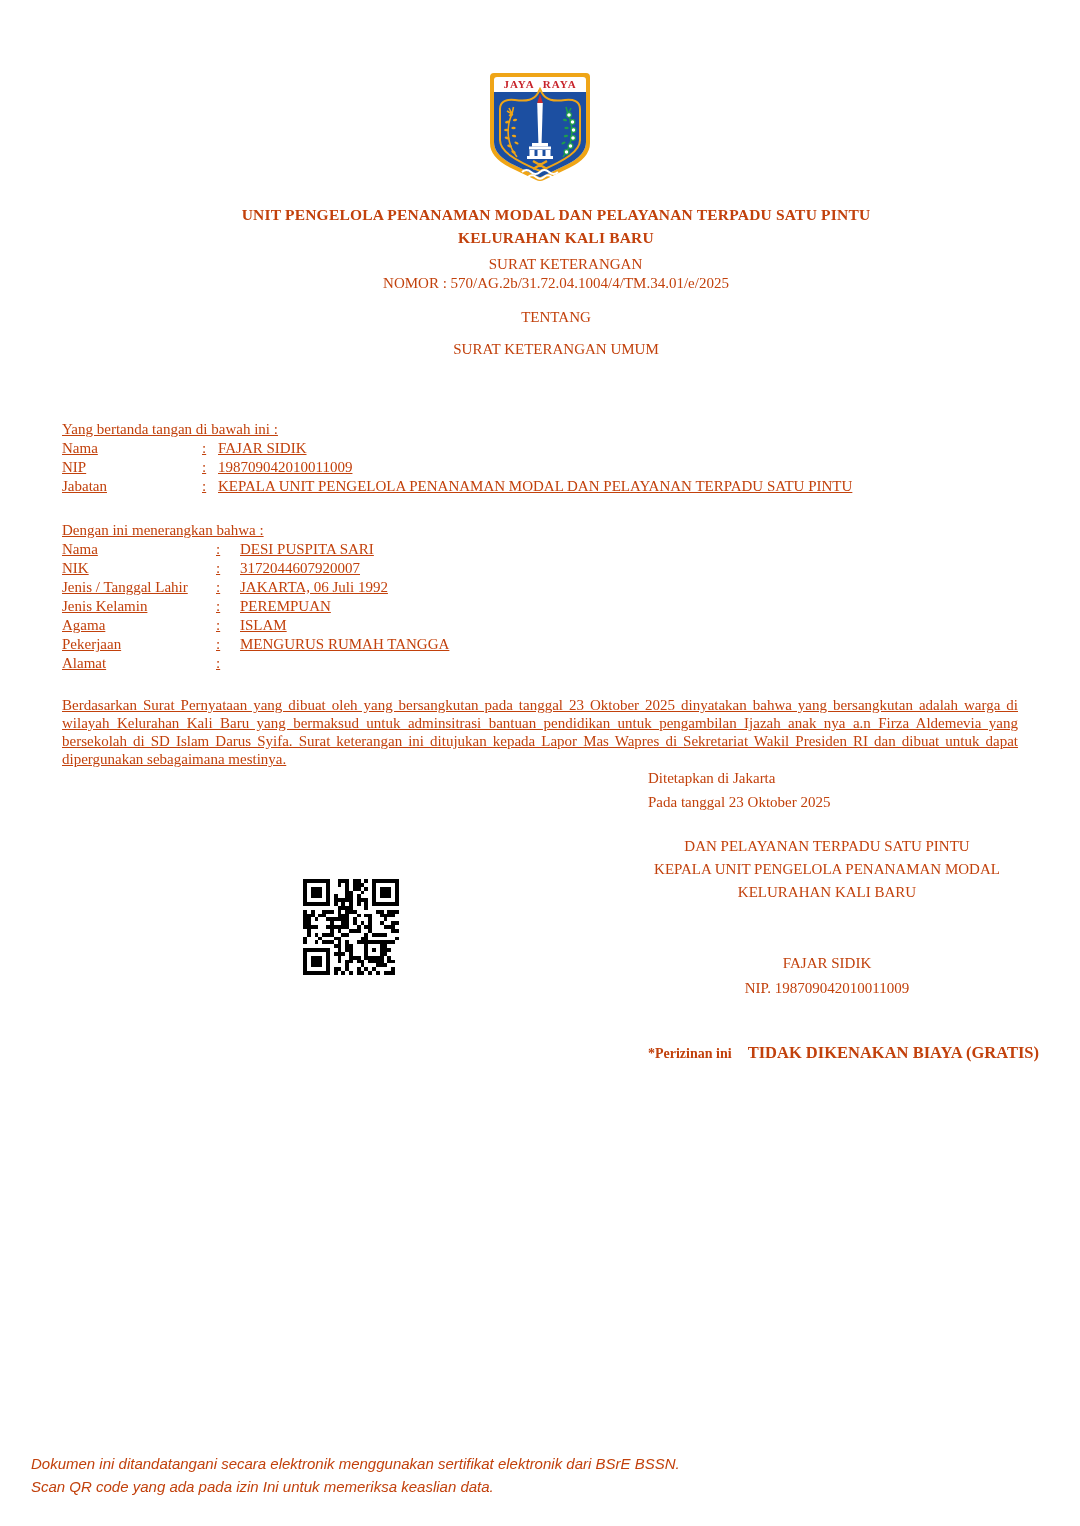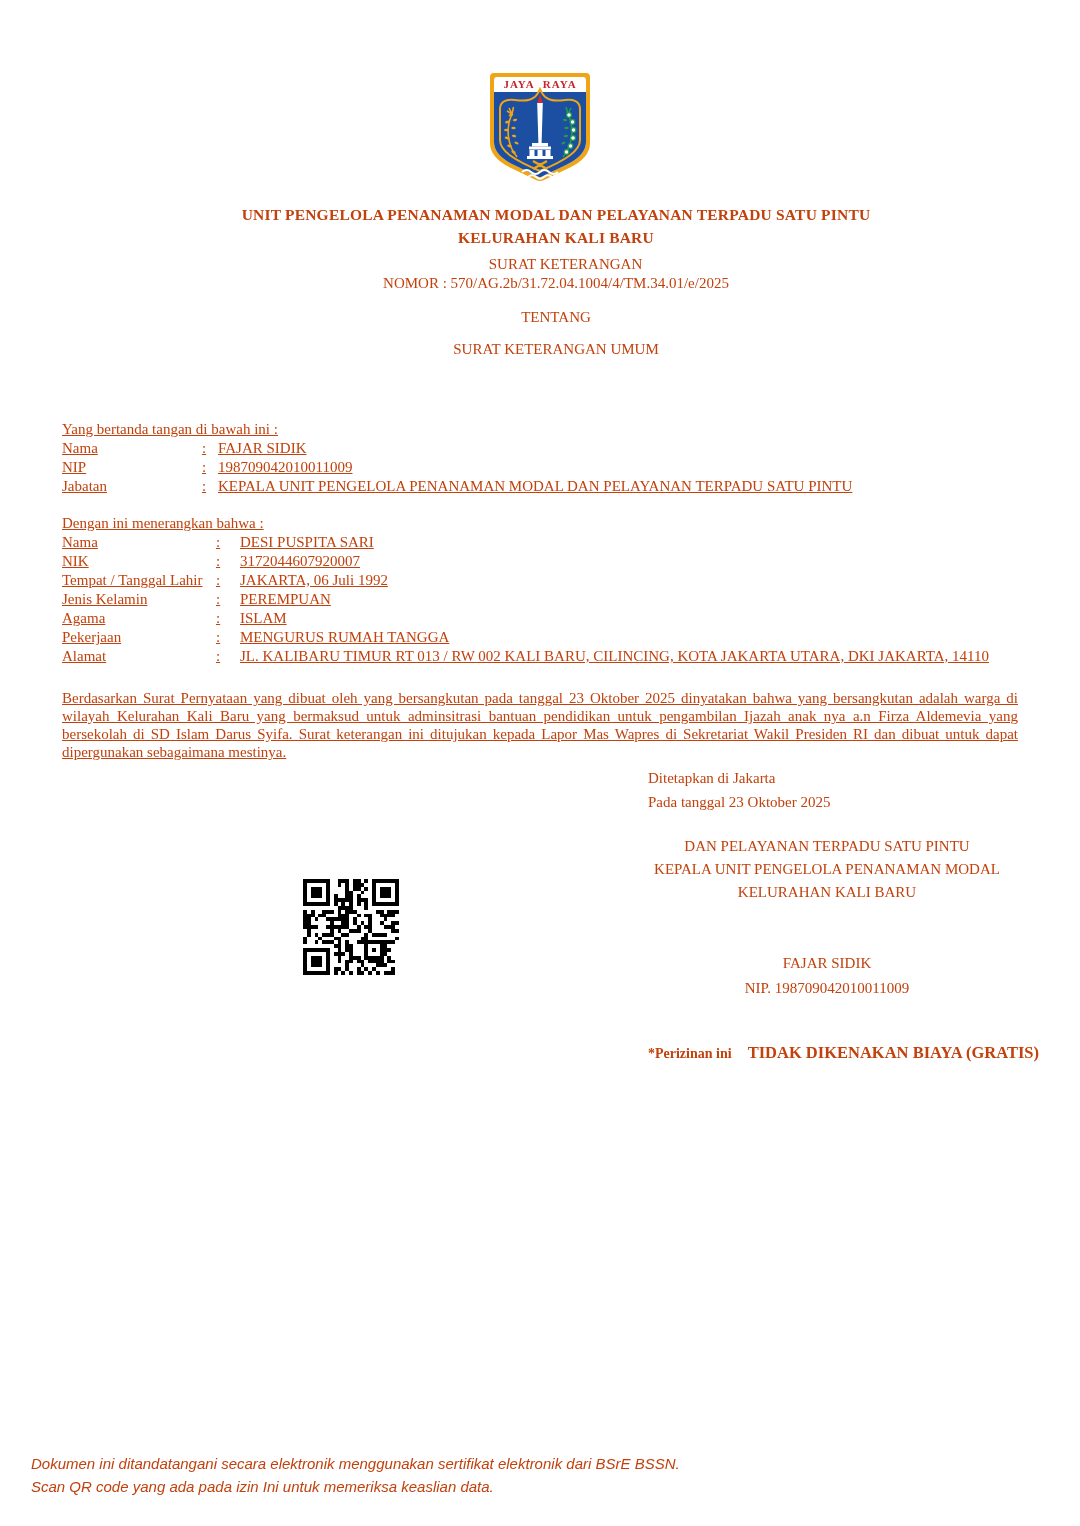--- a/index.html
+++ b/index.html
@@ -18,21 +18,21 @@
   .mt6{margin-top:6px;padding-left:19px;} .mt15{margin-top:15px;} .mt13{margin-top:13px;}
 
   
   #body-block{left:62px;top:420px;width:956px;font-size:15px;line-height:19px;text-decoration:underline;}
   .kv{display:flex;}
   .kv .val{white-space:nowrap;}
   .b1 .lbl{width:140px;flex:none;}
   .b1 .sep{width:16px;flex:none;}
   .b2 .lbl{width:154px;flex:none;}
   .b2 .sep{width:24px;flex:none;}
-  #subject-block{margin-top:18px;}
+  #subject-block{margin-top:25px;}
   #letter-paragraph{margin-top:23px;line-height:18px;text-align:justify;}
 
   
   #closing-block{left:648px;top:766px;width:358px;font-size:15px;}
   .place-date{line-height:24px;text-align:left;}
   #closing-title{margin-top:21px;text-align:center;line-height:23px;}
   #signer-name{margin-top:47px;text-align:center;line-height:25px;}
   #signer-nip{text-align:center;line-height:25px;}
 
   
@@ -144,21 +144,21 @@
         <span class="lbl">Nama</span>
           <span class="sep">:</span>
           <span class="val">DESI PUSPITA SARI</span>
       </div>
       <div class="kv">
         <span class="lbl">NIK</span>
           <span class="sep">:</span>
           <span class="val">3172044607920007</span>
       </div>
       <div class="kv">
-        <span class="lbl">Tempat / Tanggal Lahir</span>
+        <span class="lbl">Jenis / Tanggal Lahir</span>
           <span class="sep">:</span>
           <span class="val">JAKARTA, 06 Juli 1992</span>
       </div>
       <div class="kv">
         <span class="lbl">Jenis Kelamin</span>
           <span class="sep">:</span>
           <span class="val">PEREMPUAN</span>
       </div>
       <div class="kv">
         <span class="lbl">Agama</span>
@@ -166,21 +166,20 @@
           <span class="val">ISLAM</span>
       </div>
       <div class="kv">
         <span class="lbl">Pekerjaan</span>
           <span class="sep">:</span>
           <span class="val">MENGURUS RUMAH TANGGA</span>
       </div>
       <div class="kv">
         <span class="lbl">Alamat</span>
           <span class="sep">:</span>
-          <span class="val">JL. KALIBARU TIMUR RT 013 / RW 002 KALI BARU, CILINCING, KOTA JAKARTA UTARA, DKI JAKARTA, 14110</span>
       </div>
     </div>
 
     <div id="letter-paragraph">Berdasarkan Surat Pernyataan yang dibuat oleh yang bersangkutan pada tanggal 23 Oktober 2025 dinyatakan bahwa yang bersangkutan adalah warga di wilayah Kelurahan Kali Baru yang bermaksud untuk adminsitrasi bantuan pendidikan untuk pengambilan Ijazah anak nya a.n Firza Aldemevia yang bersekolah di SD Islam Darus Syifa. Surat keterangan ini ditujukan kepada Lapor Mas Wapres di Sekretariat Wakil Presiden RI dan dibuat untuk dapat dipergunakan sebagaimana mestinya.</div>
   </div>
 
   <div class="abs" id="closing-block">
     <div class="place-date">Ditetapkan di Jakarta</div>
     <div class="place-date">Pada tanggal 23 Oktober 2025</div>
     <div id="closing-title">

